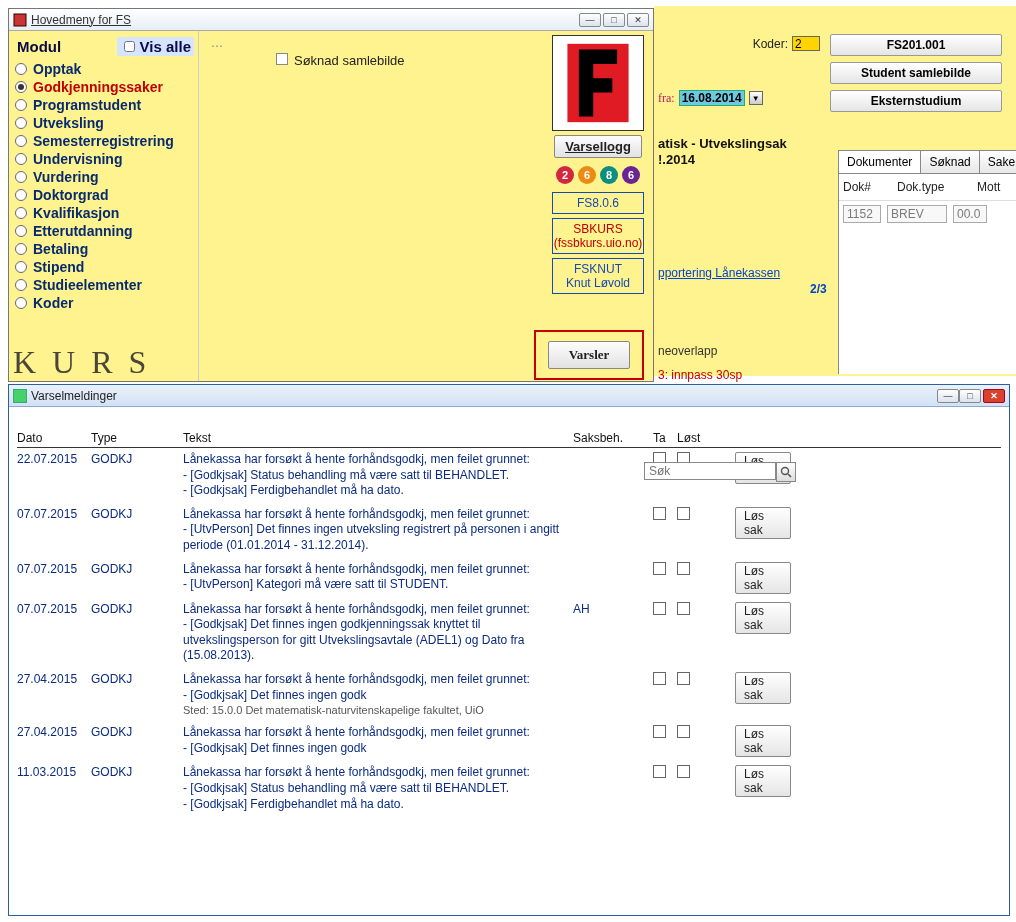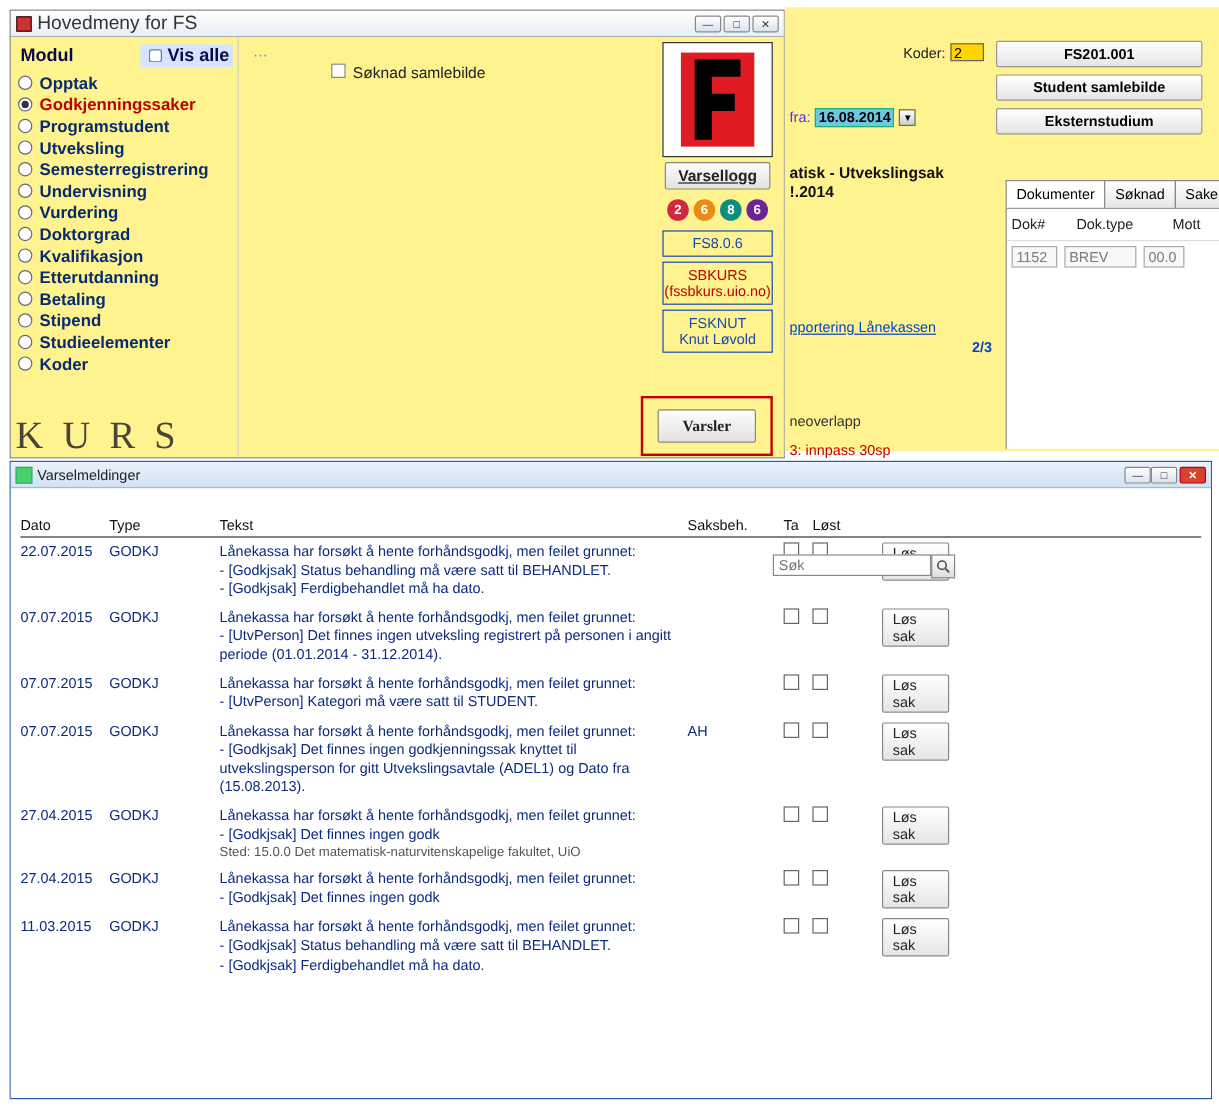--- a/index.html
+++ b/index.html
@@ -2,21 +2,21 @@
 <html><head>
 <meta charset="utf-8">
 <style>
   * { box-sizing: border-box; }
   body { margin:0; font-family: Tahoma, Arial, sans-serif; font-size:12px; background:#fff; position:relative; width:1016px; height:922px; overflow:hidden; }
 
   
   .fs-window { position:absolute; left:8px; top:8px; width:646px; height:374px; background:#fff; border:1px solid #777; }
   .fs-titlebar { height:22px; background:linear-gradient(#fff,#e6eef7); border-bottom:1px solid #aaa; display:flex; align-items:center; padding:0 4px; }
   .fs-titlebar .icon-box { width:14px; height:14px; margin-right:4px; display:flex; align-items:center; justify-content:center; }
-  .fs-title { flex:1; font-size:16px; color:#333; }
+  .fs-title { flex:1; font-size:12px; color:#333;text-decoration:underline; }
   .winbtns { display:flex; gap:2px; }
   .winbtn { width:22px; height:14px; border:1px solid #888; background:linear-gradient(#fefefe,#dce3ee); border-radius:2px; font-size:9px; display:flex; align-items:center; justify-content:center; color:#333; }
 
   .fs-body { display:flex; height:calc(100% - 22px); }
   .fs-left { width:190px; background:#fff38f; border-right:1px solid #ccc; padding:4px 2px; position:relative; }
   .modul-head { background:#fff38f; display:flex; justify-content:space-between; align-items:center; padding:2px 2px 4px 6px; }
   .modul-head span { font-size:15px; font-weight:bold; color:#0a0a4a; }
   .visalle { font-size:11px; color:#111; display:flex; align-items:center; gap:2px; background:#d5e4ff; padding:1px 3px; }
   .visalle input { width:11px; height:11px; }
   .radio-list { list-style:none; margin:0; padding:0; }
@@ -46,21 +46,21 @@
 
   
   .right-strip { position:absolute; left:654px; top:0; right:0; height:380px; background:#fff; }
   .rs-inner { background:#fff38f; margin:6px 0 0 0; height:370px; position:relative; padding:4px; }
   .saksnr-row { position:absolute; right:196px; top:30px; display:flex; align-items:center; gap:4px; }
   .saksnr-row .lbl { font-size:12px; color:#222; }
   .saksnr-row .field { width:28px; height:15px; background:#ffd400; border:1px solid #666; padding:0 2px; font-size:12px; }
   .rs-btns { position:absolute; right:10px; top:28px; width:176px; display:flex; flex-direction:column; gap:6px; }
   .wide-btn { width:172px; height:22px; text-align:center; border:1px solid #999; background:linear-gradient(#fff,#e5e5e5); border-radius:2px; font-size:12px; font-weight:bold; padding-top:3px; }
   .fra-row { position:absolute; left:4px; top:84px; display:flex; align-items:center; gap:4px; }
-  .fra-row .lbl { color:#6d28d9; background:#fff38f; }
+  .fra-row .lbl { color:#be185d; background:#fff38f;font-family:Liberation Serif, serif; }
   .fra-row .date { background:#6dc8e2; border:1px solid #2a7; padding:0 2px; font-weight:bold; }
   .fra-row .drop { width:14px; height:14px; border:1px solid #666; background:linear-gradient(#fff,#ccc); display:flex; align-items:center; justify-content:center; font-size:8px; }
   .sak-line { position:absolute; left:4px; top:130px; font-size:13px; font-weight:bold; color:#111; }
   .sak-line2 { position:absolute; left:4px; top:146px; font-size:13px; font-weight:bold; color:#111; }
   .link-rap { position:absolute; left:4px; top:260px; color:#0044cc; text-decoration:underline; font-size:12px; }
   .count23 { position:absolute; left:156px; top:276px; color:#0044cc; font-weight:bold; }
   .innpass { position:absolute; left:4px; top:362px; color:#c40000; font-size:12px; }
   .overlapp { position:absolute; left:4px; top:338px; font-size:12px; color:#333; }
 
   .tabbar { position:absolute; left:838px; top:150px; right:0; height:24px; display:flex; border-bottom:1px solid #888; background:#e9e9e9; z-index:3; }

